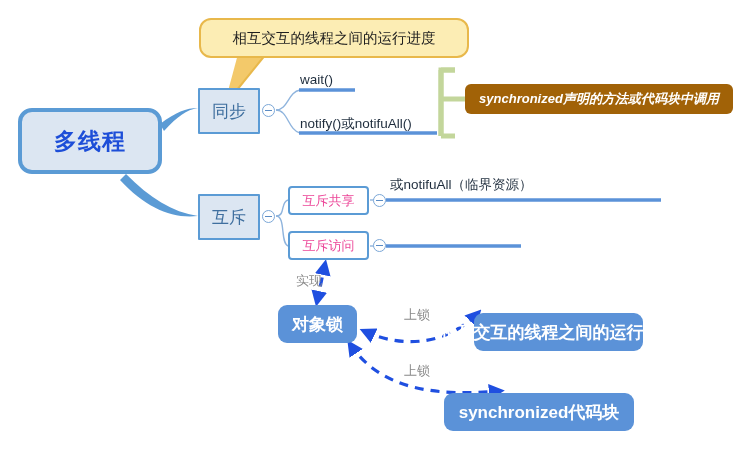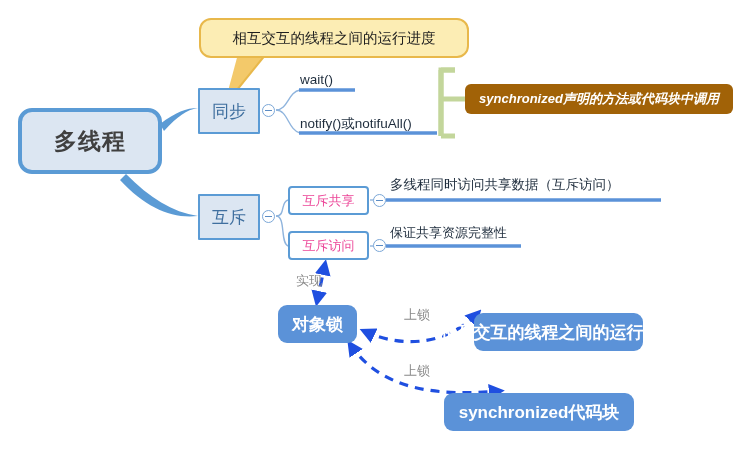--- a/index.html
+++ b/index.html
@@ -38,21 +38,21 @@
 
   
   .root-node {
     left: 18px;
     top: 108px;
     width: 144px;
     height: 66px;
     background: #dce6f2;
     border: 4px solid #5b9bd5;
     border-radius: 14px;
-    color: #404040;
+    color: #1d4ed8;
     font-size: 23px;
     font-weight: bold;
     letter-spacing: 1px;
   }
 
   
   .l1-node {
     width: 62px;
     height: 46px;
     background: #dce6f2;
@@ -242,22 +242,21 @@
   <div class="leaf-label" style="left:300px; top:72px;">wait()</div>
   <div class="leaf-label" style="left:300px; top:115px;">notify()或notifuAll()</div>
 
   <div class="node l2-node l2-share">
     <span>互斥共享</span>
   </div>
   <div class="node l2-node l2-access">
     <span>互斥访问</span>
   </div>
 
-  <div class="leaf-label" style="left:390px; top:176px;">多线程同时访问共享数据（互斥访问）</div>
-  <div class="leaf-label small" style="left:390px; top:224px;">保证共享资源完整性</div>
+  <div class="leaf-label" style="left:390px; top:176px;">或notifuAll（临界资源）</div>
 
   <div class="blue-box bb-lock">
     <span>对象锁</span>
   </div>
   <div class="blue-box bb-method">
     <span>相互交互的线程之间的运行进度</span>
   </div>
   <div class="blue-box bb-block">
     <span>synchronized代码块</span>
   </div>

